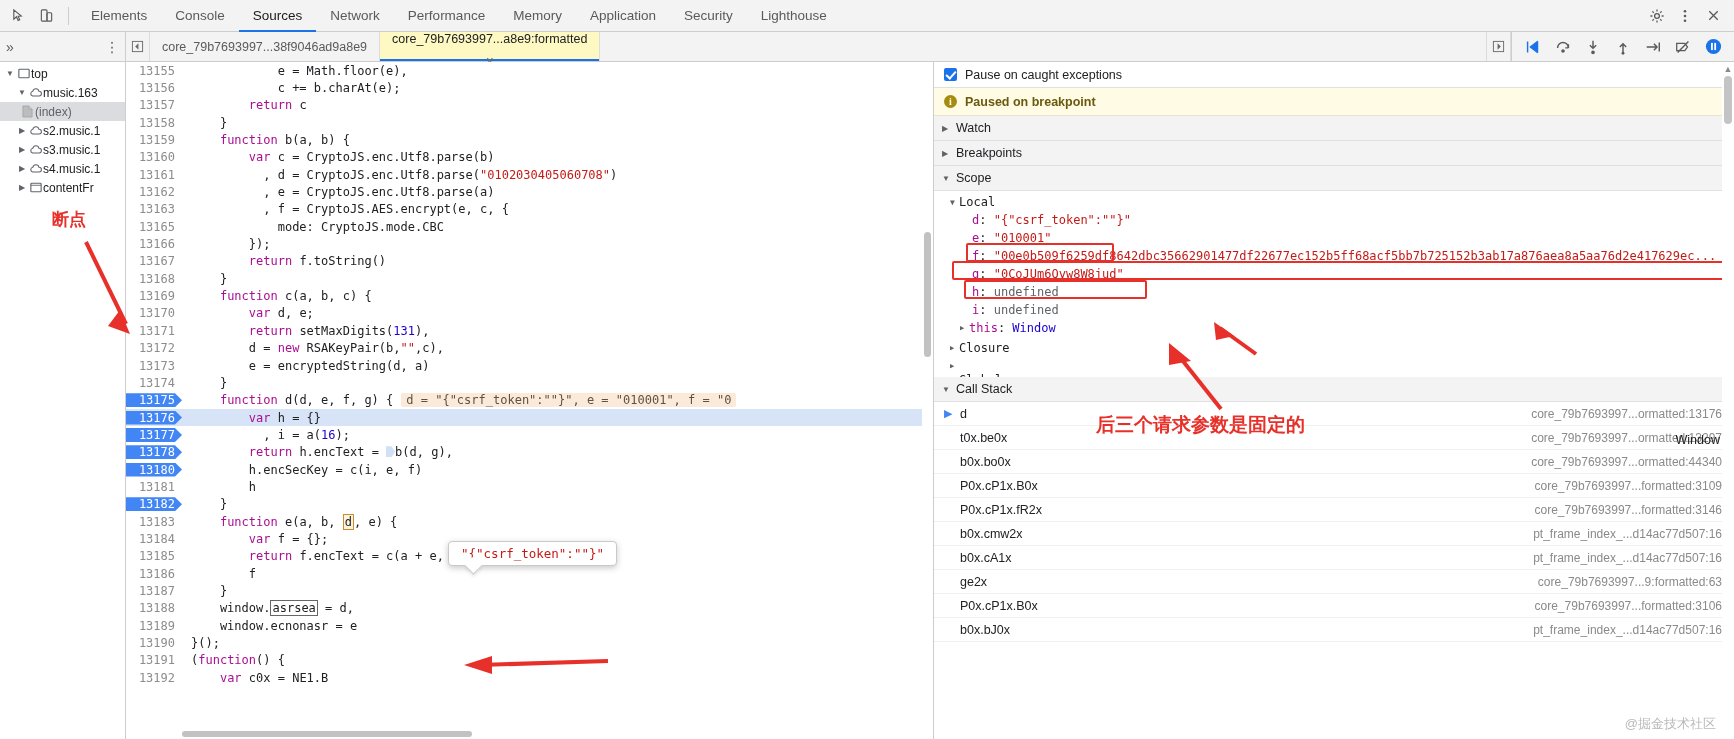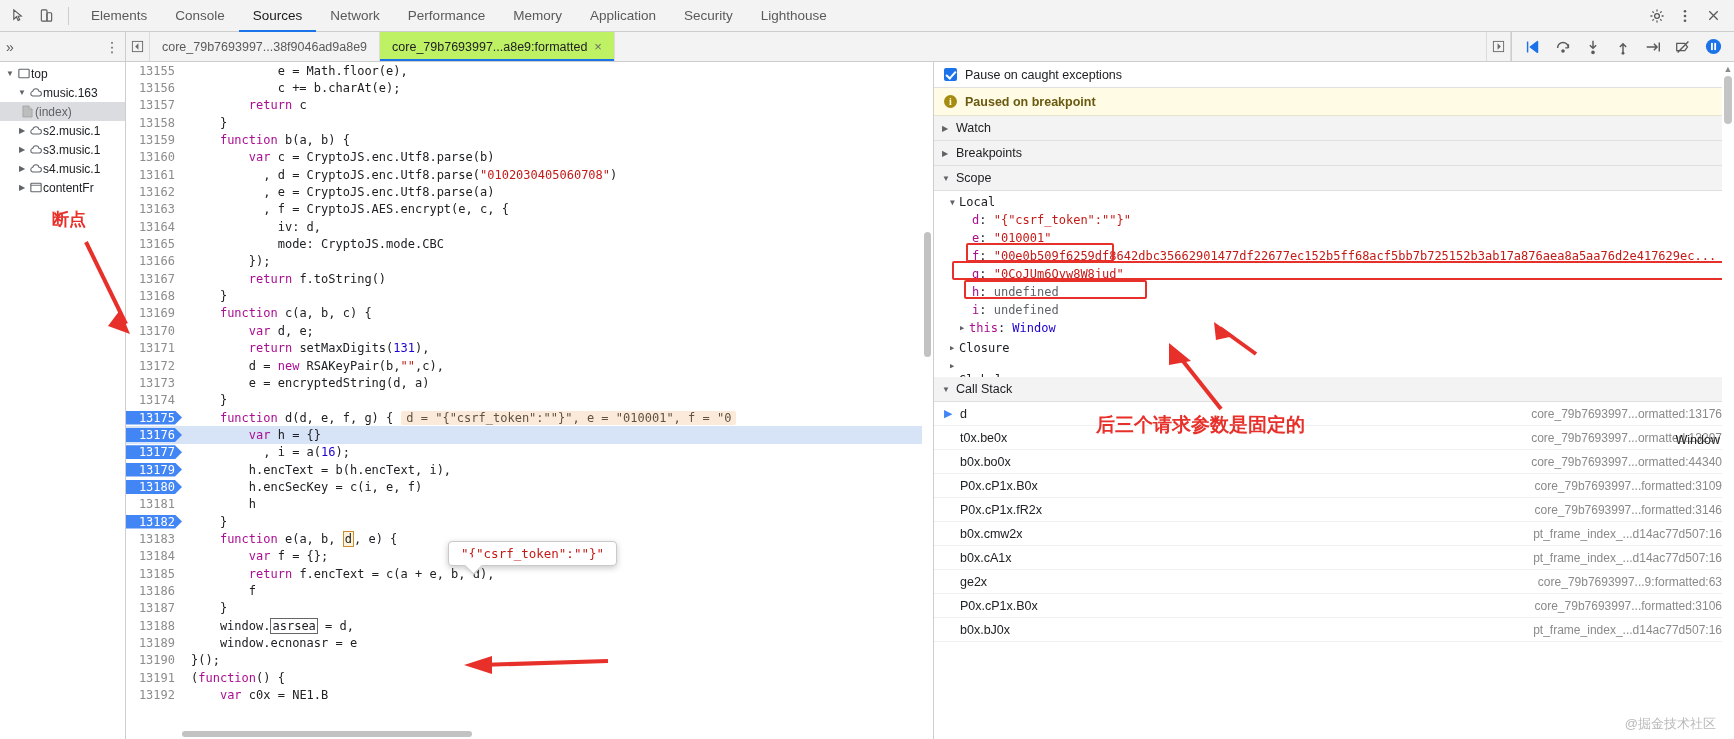--- a/index.html
+++ b/index.html
@@ -47,21 +47,21 @@
   .filetabs { display:flex; align-items:stretch; flex:1 1 auto; min-width:0; }
   .nav-sq {
     width:24px; display:flex; align-items:center; justify-content:center;
     color:#5a5a5a; border-right:1px solid #dcdcdc;
   }
   .ftab {
     display:flex; align-items:center; gap:7px; padding: 0 12px;
     font-size:12.5px; color:#5a5a5a; white-space:nowrap;
     border-right: 1px solid #dcdcdc;
   }
-  .ftab.active { background:#bef264; color:#202124; box-shadow: inset 0 -2px 0 #1a73e8; }
+  .ftab.active { background:#fef9c3; color:#202124; box-shadow: inset 0 -2px 0 #1a73e8; flex-direction: column; }
   .ftab .x { font-size: 13px; color:#6b6b6b; }
   .filetabs-spacer { flex:1 1 auto; border-right:1px solid #dcdcdc;}
   .subbar-right {
     display:flex; align-items:center; gap:8px; padding: 0 10px;
     border-left: 1px solid #cdcdcd; background:#f3f3f3;
   }
   .dbg-btn { width:22px; height:22px; display:flex;align-items:center;justify-content:center; }
 
   
   .body { flex: 1 1 auto; display:flex; min-height:0; }
@@ -401,35 +401,34 @@
       <div class="code-scroll" id="code-area">
           <div class="cline"><div class="gutter">13155</div><div class="gutter-sep"></div><div class="code">            e = Math.floor(e),</div></div>
           <div class="cline"><div class="gutter">13156</div><div class="gutter-sep"></div><div class="code">            c += b.charAt(e);</div></div>
           <div class="cline"><div class="gutter">13157</div><div class="gutter-sep"></div><div class="code">        <span class="kw">return</span> c</div></div>
           <div class="cline"><div class="gutter">13158</div><div class="gutter-sep"></div><div class="code">    }</div></div>
           <div class="cline"><div class="gutter">13159</div><div class="gutter-sep"></div><div class="code">    <span class="kw">function</span> b(a, b) {</div></div>
           <div class="cline"><div class="gutter">13160</div><div class="gutter-sep"></div><div class="code">        <span class="kw">var</span> c = CryptoJS.enc.Utf8.parse(b)</div></div>
           <div class="cline"><div class="gutter">13161</div><div class="gutter-sep"></div><div class="code">          , d = CryptoJS.enc.Utf8.parse(<span class="str">"0102030405060708"</span>)</div></div>
           <div class="cline"><div class="gutter">13162</div><div class="gutter-sep"></div><div class="code">          , e = CryptoJS.enc.Utf8.parse(a)</div></div>
           <div class="cline"><div class="gutter">13163</div><div class="gutter-sep"></div><div class="code">          , f = CryptoJS.AES.encrypt(e, c, {</div></div>
-          <div class="cline"><div class="gutter">13164</div><div class="gutter-sep"></div><div class="code">            iv: d,</div></div>
           <div class="cline"><div class="gutter">13165</div><div class="gutter-sep"></div><div class="code">            mode: CryptoJS.mode.CBC</div></div>
           <div class="cline"><div class="gutter">13166</div><div class="gutter-sep"></div><div class="code">        });</div></div>
           <div class="cline"><div class="gutter">13167</div><div class="gutter-sep"></div><div class="code">        <span class="kw">return</span> f.toString()</div></div>
           <div class="cline"><div class="gutter">13168</div><div class="gutter-sep"></div><div class="code">    }</div></div>
           <div class="cline"><div class="gutter">13169</div><div class="gutter-sep"></div><div class="code">    <span class="kw">function</span> c(a, b, c) {</div></div>
           <div class="cline"><div class="gutter">13170</div><div class="gutter-sep"></div><div class="code">        <span class="kw">var</span> d, e;</div></div>
           <div class="cline"><div class="gutter">13171</div><div class="gutter-sep"></div><div class="code">        <span class="kw">return</span> setMaxDigits(<span class="num">131</span>),</div></div>
           <div class="cline"><div class="gutter">13172</div><div class="gutter-sep"></div><div class="code">        d = <span class="kw">new</span> RSAKeyPair(b,<span class="str">""</span>,c),</div></div>
           <div class="cline"><div class="gutter">13173</div><div class="gutter-sep"></div><div class="code">        e = encryptedString(d, a)</div></div>
           <div class="cline"><div class="gutter">13174</div><div class="gutter-sep"></div><div class="code">    }</div></div>
           <div class="cline bp"><div class="gutter">13175</div><div class="gutter-sep"></div><div class="code">    <span class="kw">function</span> d(d, e, f, g) {<span class="inline-hint">d = "{"csrf_token":""}", e = "010001", f = "0</span></div></div>
           <div class="cline bp bp-cur"><div class="gutter">13176</div><div class="gutter-sep"></div><div class="code">        <span class="kw">var</span> h = {}</div></div>
           <div class="cline bp"><div class="gutter">13177</div><div class="gutter-sep"></div><div class="code">          , i = a(<span class="num">16</span>);</div></div>
-          <div class="cline bp"><div class="gutter">13179</div><div class="gutter-sep"></div><div class="code">        h.encText = b(h.encText, i),</div></div>
+          <div class="cline bp"><div class="gutter">13178</div><div class="gutter-sep"></div><div class="code">        <span class="kw">return</span> h.encText = <span class="sq-marker light"></span>b(d, g),</div></div>
           <div class="cline bp"><div class="gutter">13180</div><div class="gutter-sep"></div><div class="code">        h.encSecKey = c(i, e, f)</div></div>
           <div class="cline"><div class="gutter">13181</div><div class="gutter-sep"></div><div class="code">        h</div></div>
           <div class="cline bp"><div class="gutter">13182</div><div class="gutter-sep"></div><div class="code">    }</div></div>
           <div class="cline"><div class="gutter">13183</div><div class="gutter-sep"></div><div class="code">    <span class="kw">function</span> e(a, b, <span class="token-box">d</span>, e) {</div></div>
           <div class="cline"><div class="gutter">13184</div><div class="gutter-sep"></div><div class="code">        <span class="kw">var</span> f = {};</div></div>
           <div class="cline"><div class="gutter">13185</div><div class="gutter-sep"></div><div class="code">        <span class="kw">return</span> f.encText = c(a + e, b, d),</div></div>
           <div class="cline"><div class="gutter">13186</div><div class="gutter-sep"></div><div class="code">        f</div></div>
           <div class="cline"><div class="gutter">13187</div><div class="gutter-sep"></div><div class="code">    }</div></div>
           <div class="cline"><div class="gutter">13188</div><div class="gutter-sep"></div><div class="code">    window.<span class="token-box2">asrsea</span> = d,</div></div>
           <div class="cline"><div class="gutter">13189</div><div class="gutter-sep"></div><div class="code">    window.ecnonasr = e</div></div>

